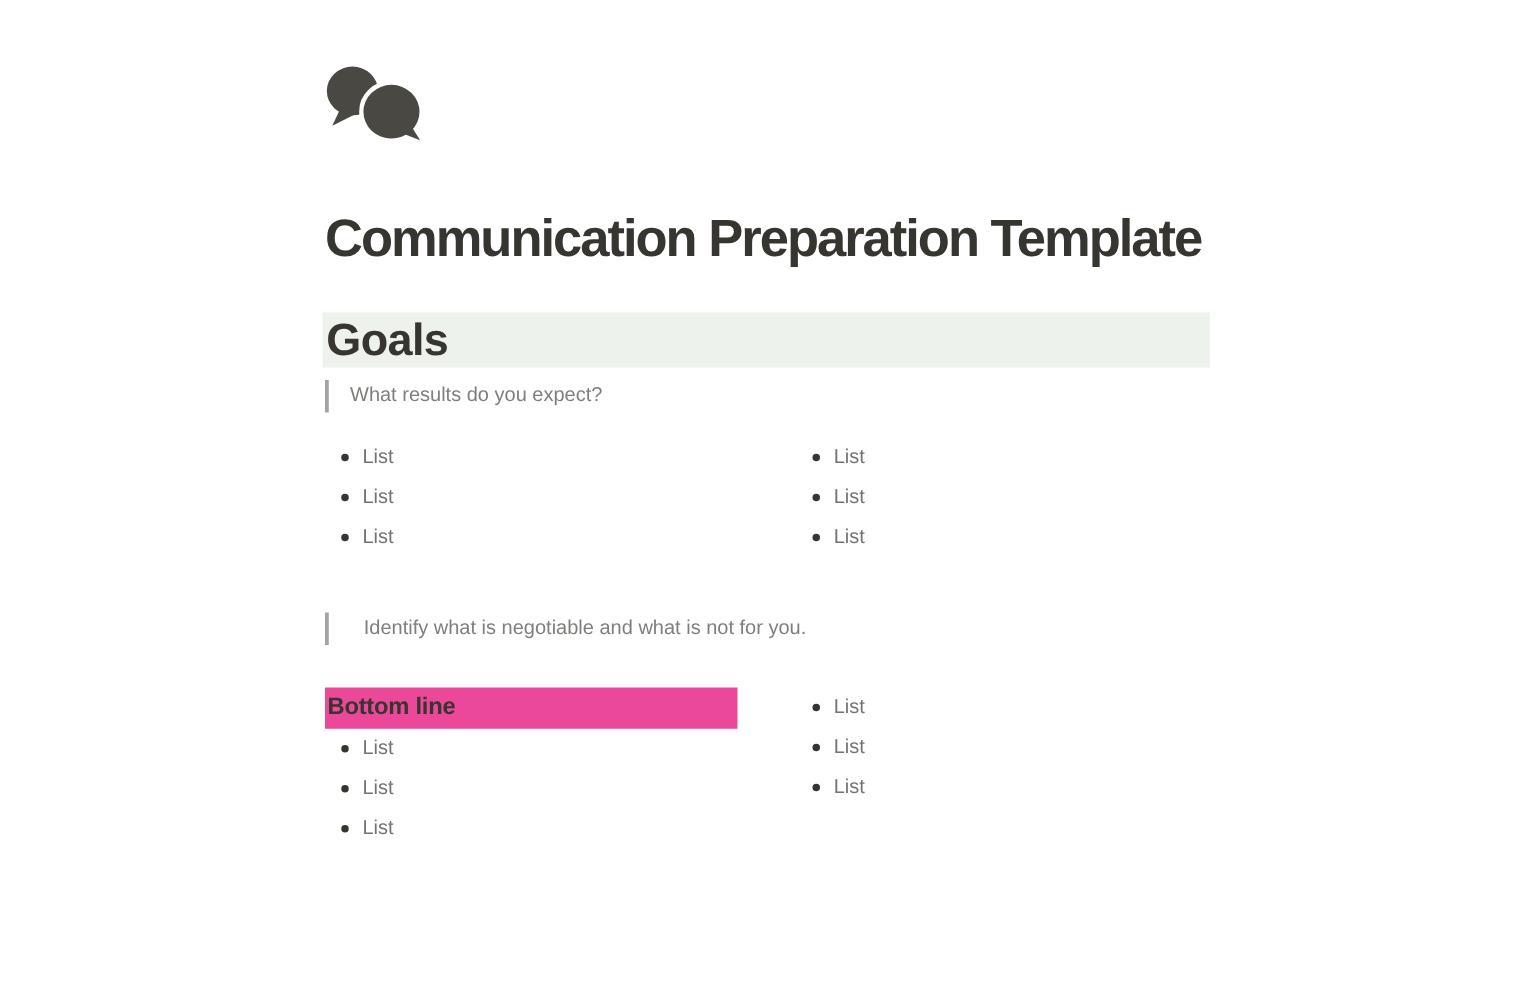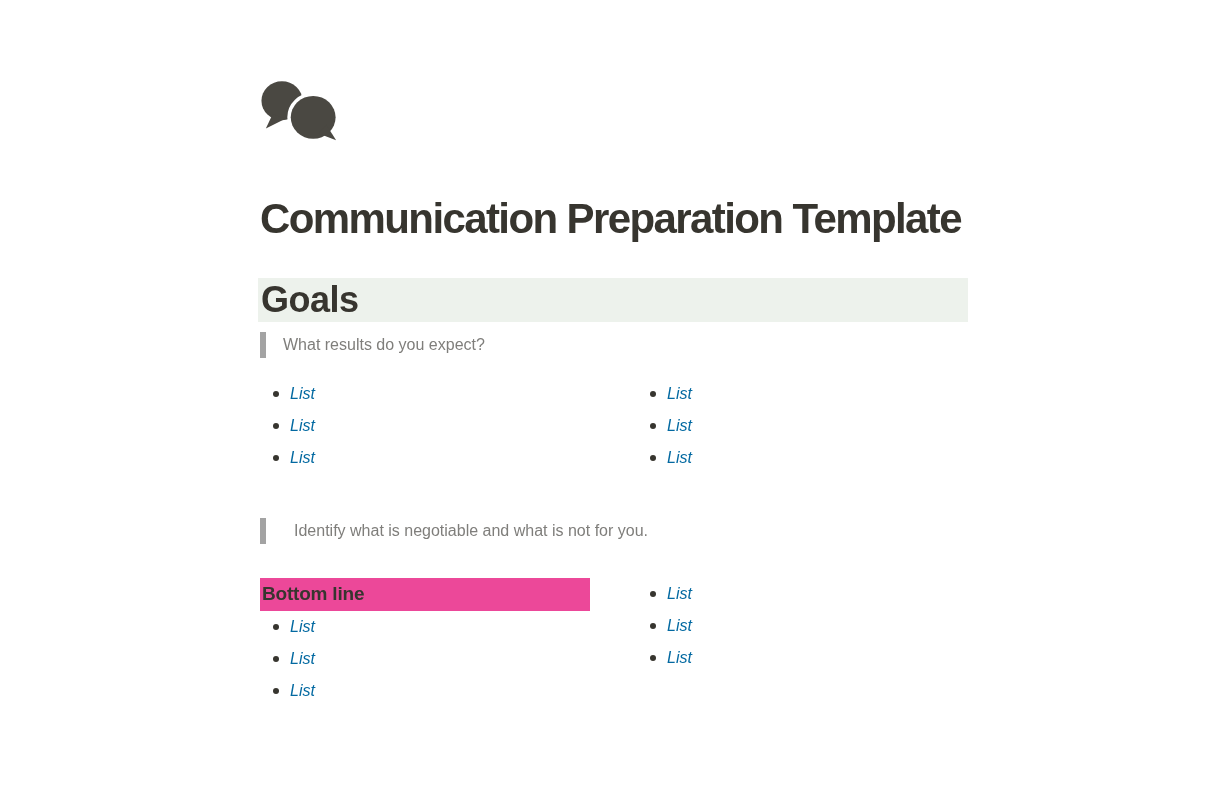--- a/index.html
+++ b/index.html
@@ -9,21 +9,20 @@
     background: #ffffff;
     font-family: "Liberation Sans", sans-serif;
     color: #37352f;
   }
   .canvas {
     position: relative;
     width: 1223px;
     height: 712px;
     background: #ffffff;
     overflow: hidden;
-    margin-top: 28px;
   }
   .page {
     width: 707px;
     margin-left: 260px;
     padding-top: 52px;
   }
   .page-icon {
     width: 80px;
     height: 62px;
     margin-bottom: 51px;
@@ -41,21 +40,21 @@
     margin: 0 -1px 10px -2px;
     padding: 6px 3px;
     font-size: 36px;
     font-weight: 700;
     line-height: 32px;
     letter-spacing: -0.5px;
     color: #37352f;
     background: #edf2ec;
   }
   .quote {
-    border-left: 6px solid #a3a3a3;
+    border-left: 3px solid #a3a3a3;
     padding: 1px 0 1px 17px;
     font-size: 16px;
     line-height: 24px;
     color: #7f7e7b;
     margin: 0 0 20px 0;
   }
   .columns {
     display: flex;
     gap: 47px;
   }
@@ -66,23 +65,22 @@
     list-style: none;
     margin: 0;
     padding: 0;
   }
   ul.block-list li {
     position: relative;
     height: 32px;
     line-height: 32px;
     padding-left: 30px;
     font-size: 16px;
-    color: #0369a1;
+    color: #737373;
     cursor: text;
-    font-style: italic;
   }
   ul.block-list li::before {
     content: '';
     position: absolute;
     left: 13px;
     top: 13px;
     width: 6px;
     height: 6px;
     border-radius: 50%;
     background: #37352f;

